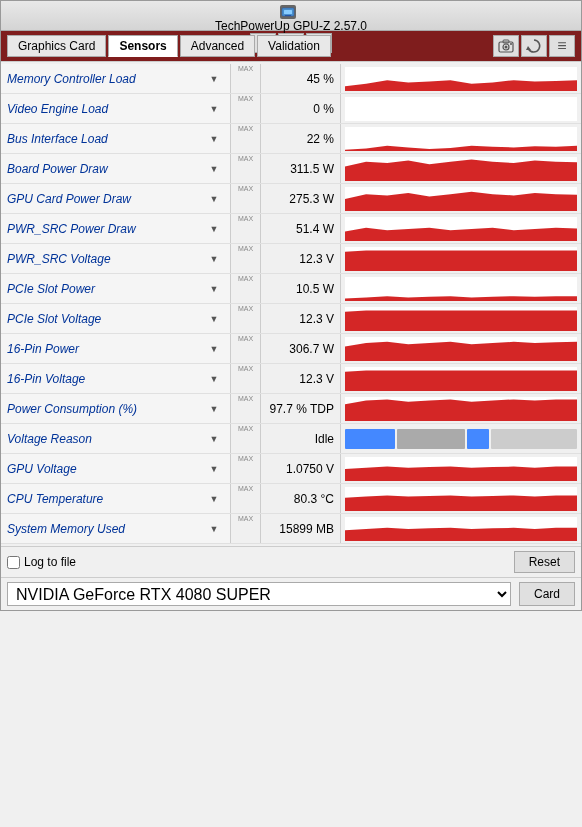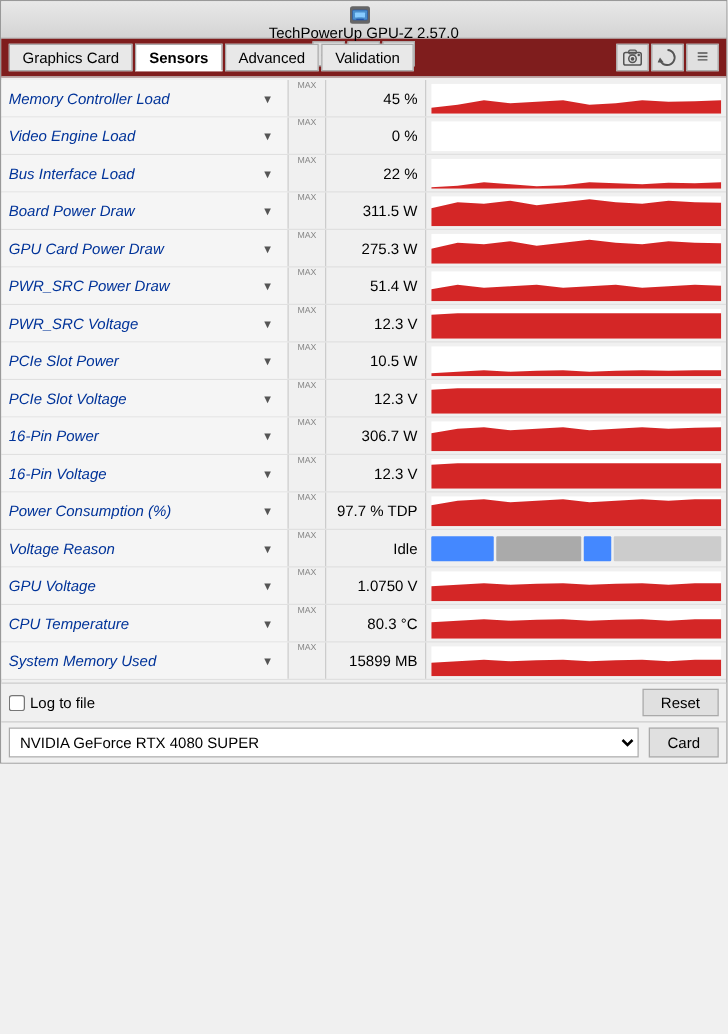--- a/index.html
+++ b/index.html
@@ -195,21 +195,21 @@
     .footer-bar {
       display: flex;
       align-items: center;
       padding: 4px 6px;
       background: #f0f0f0;
       border-top: 1px solid #ccc;
     }
     .gpu-select {
       flex: 1;
       height: 24px;
-      font-size: 12px;
+      font-size: 16px;
       border: 1px solid #aaa;
       background: white;
       padding: 0 4px;
     }
     .close-btn {
       padding: 3px 14px;
       background: #e0e0e0;
       border: 1px solid #aaa;
       cursor: pointer;
       font-size: 12px;

